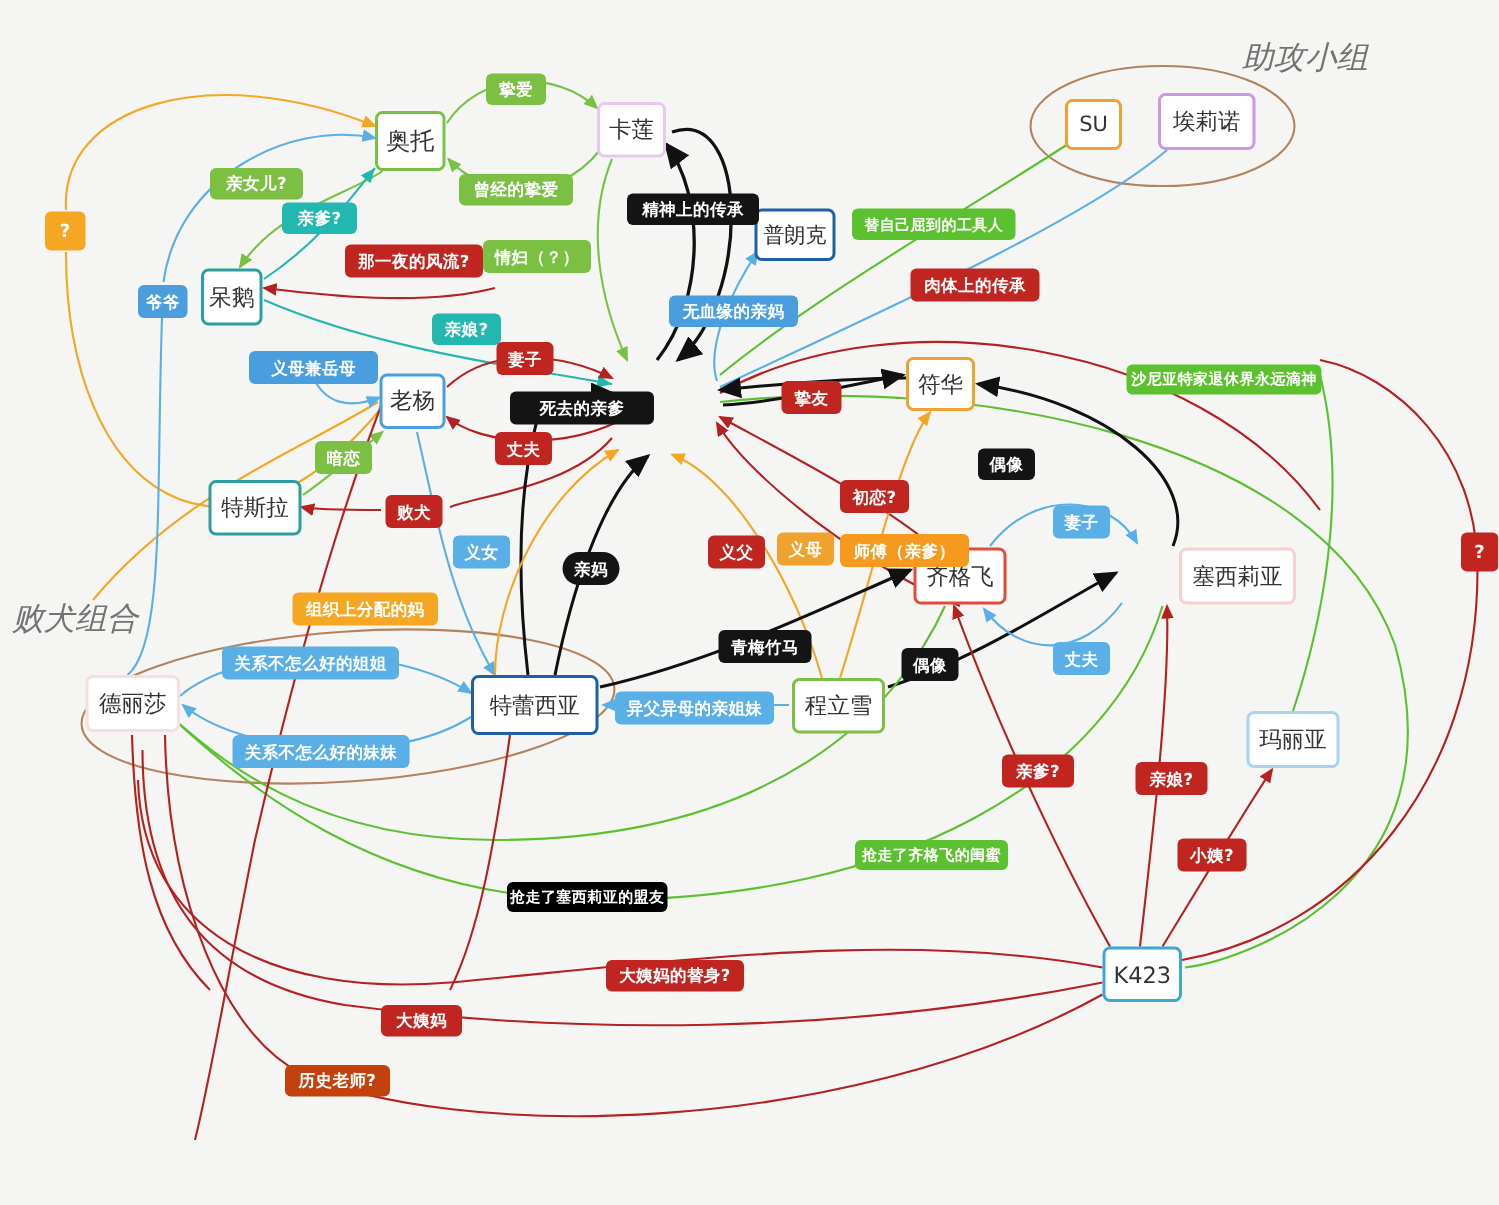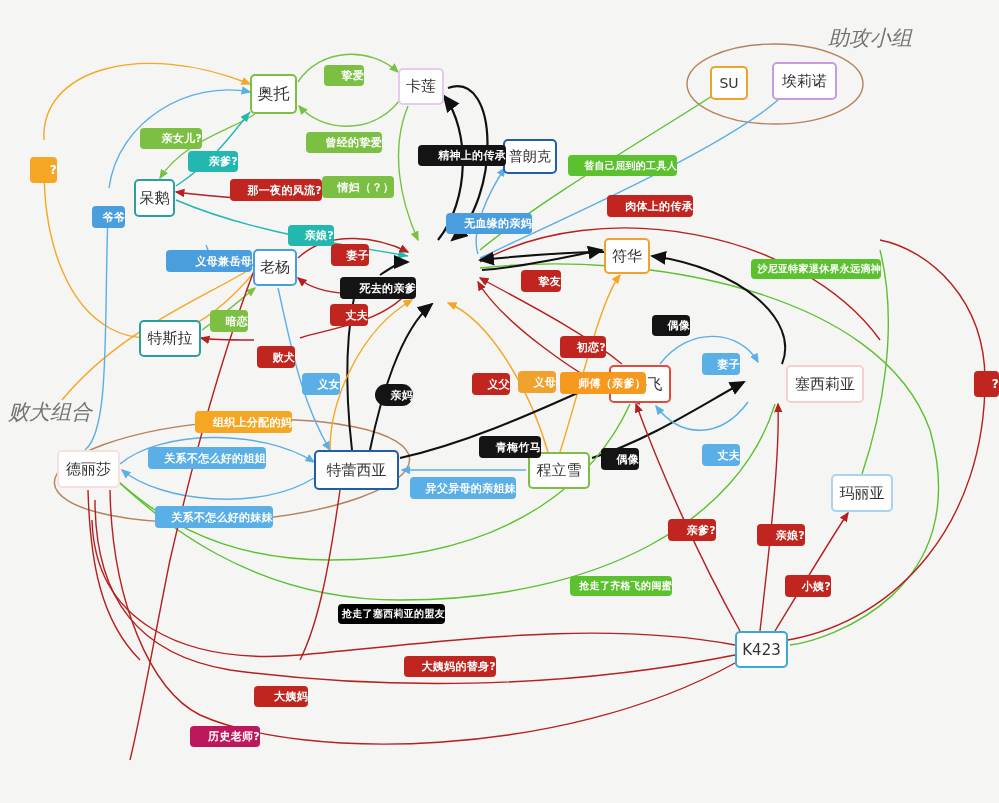--- a/index.html
+++ b/index.html
@@ -1,22 +1,22 @@
 <!DOCTYPE html>
 <html><head>
 <meta charset="utf-8">
 <style>
   html,body{margin:0;padding:0;background:#f5f5f3;}
   body{font-family:"DejaVu Sans","Liberation Sans",sans-serif;}
   #stage{position:relative;width:999px;height:803px;background:#f5f5f3;overflow:hidden;}
   svg#wires{position:absolute;left:0;top:0;width:999px;height:803px;}
   .node{position:absolute;background:#fff;border-radius:5px;display:flex;align-items:center;
         justify-content:center;box-sizing:border-box;color:#333;white-space:nowrap;}
-  .lbl{position:absolute;border-radius:4px;display:flex;align-items:center;justify-content:flex-end;
-       box-sizing:border-box;color:#fff;white-space:nowrap;font-weight:bold;letter-spacing:.3px;margin-top:16px;}
+  .lbl{position:absolute;border-radius:4px;display:flex;align-items:center;justify-content:center;
+       box-sizing:border-box;color:#fff;white-space:nowrap;font-weight:bold;letter-spacing:.3px;}
   .grouptext{position:absolute;color:#737373;white-space:nowrap;font-style:italic;}
 </style>
 </head>
 <body>
 
 <div id="stage">
 
   <svg id="wires" viewBox="0 0 999 803">
     <defs>
       <marker id="ar-green" markerWidth="7" markerHeight="7" refX="6" refY="3" orient="auto">
@@ -238,21 +238,21 @@
     </div>
   <div class="lbl" style="left:446px;top:197px;width:86px;height:21px;background:#4a9ede;font-size:11px;">
       <span>无血缘的亲妈</span>
     </div>
   <div class="lbl" style="left:166px;top:234px;width:86px;height:22px;background:#4a9ede;font-size:11px;">
       <span>义母兼岳母</span>
     </div>
   <div class="lbl" style="left:331px;top:228px;width:38px;height:22px;background:#c0261f;font-size:11px;">
       <span>妻子</span>
     </div>
-  <div class="lbl" style="left:340px;top:261px;width:76px;height:22px;background:#141414;font-size:11px;">
+  <div class="lbl" style="left:340px;top:261px;width:96px;height:22px;background:#141414;font-size:11px;">
       <span>死去的亲爹</span>
     </div>
   <div class="lbl" style="left:521px;top:254px;width:40px;height:22px;background:#c0261f;font-size:11px;">
       <span>挚友</span>
     </div>
   <div class="lbl" style="left:751px;top:243px;width:130px;height:20px;background:#5cc12f;font-size:10px;">
       <span>沙尼亚特家退休界永远滴神</span>
     </div>
   <div class="lbl" style="left:330px;top:288px;width:38px;height:22px;background:#c0261f;font-size:11px;">
       <span>丈夫</span>
@@ -322,21 +322,21 @@
     </div>
   <div class="lbl" style="left:338px;top:588px;width:107px;height:20px;background:#000000;font-size:10px;">
       <span>抢走了塞西莉亚的盟友</span>
     </div>
   <div class="lbl" style="left:404px;top:640px;width:92px;height:21px;background:#c0261f;font-size:11px;">
       <span>大姨妈的替身?</span>
     </div>
   <div class="lbl" style="left:254px;top:670px;width:54px;height:21px;background:#c0261f;font-size:11px;">
       <span>大姨妈</span>
     </div>
-  <div class="lbl" style="left:190px;top:710px;width:70px;height:21px;background:#be185d;font-size:11px;">
+  <div class="lbl" style="left:190px;top:710px;width:70px;height:21px;background:#c2410c;font-size:11px;">
       <span>历史老师?</span>
     </div>
   <div class="lbl" style="left:30px;top:141px;width:27px;height:26px;background:#f5a623;font-size:12px;">
       <span>?</span>
     </div>
   <div class="lbl" style="left:974px;top:355px;width:25px;height:26px;background:#c0261f;font-size:12px;">
       <span>?</span>
     </div>
 
 </div>

